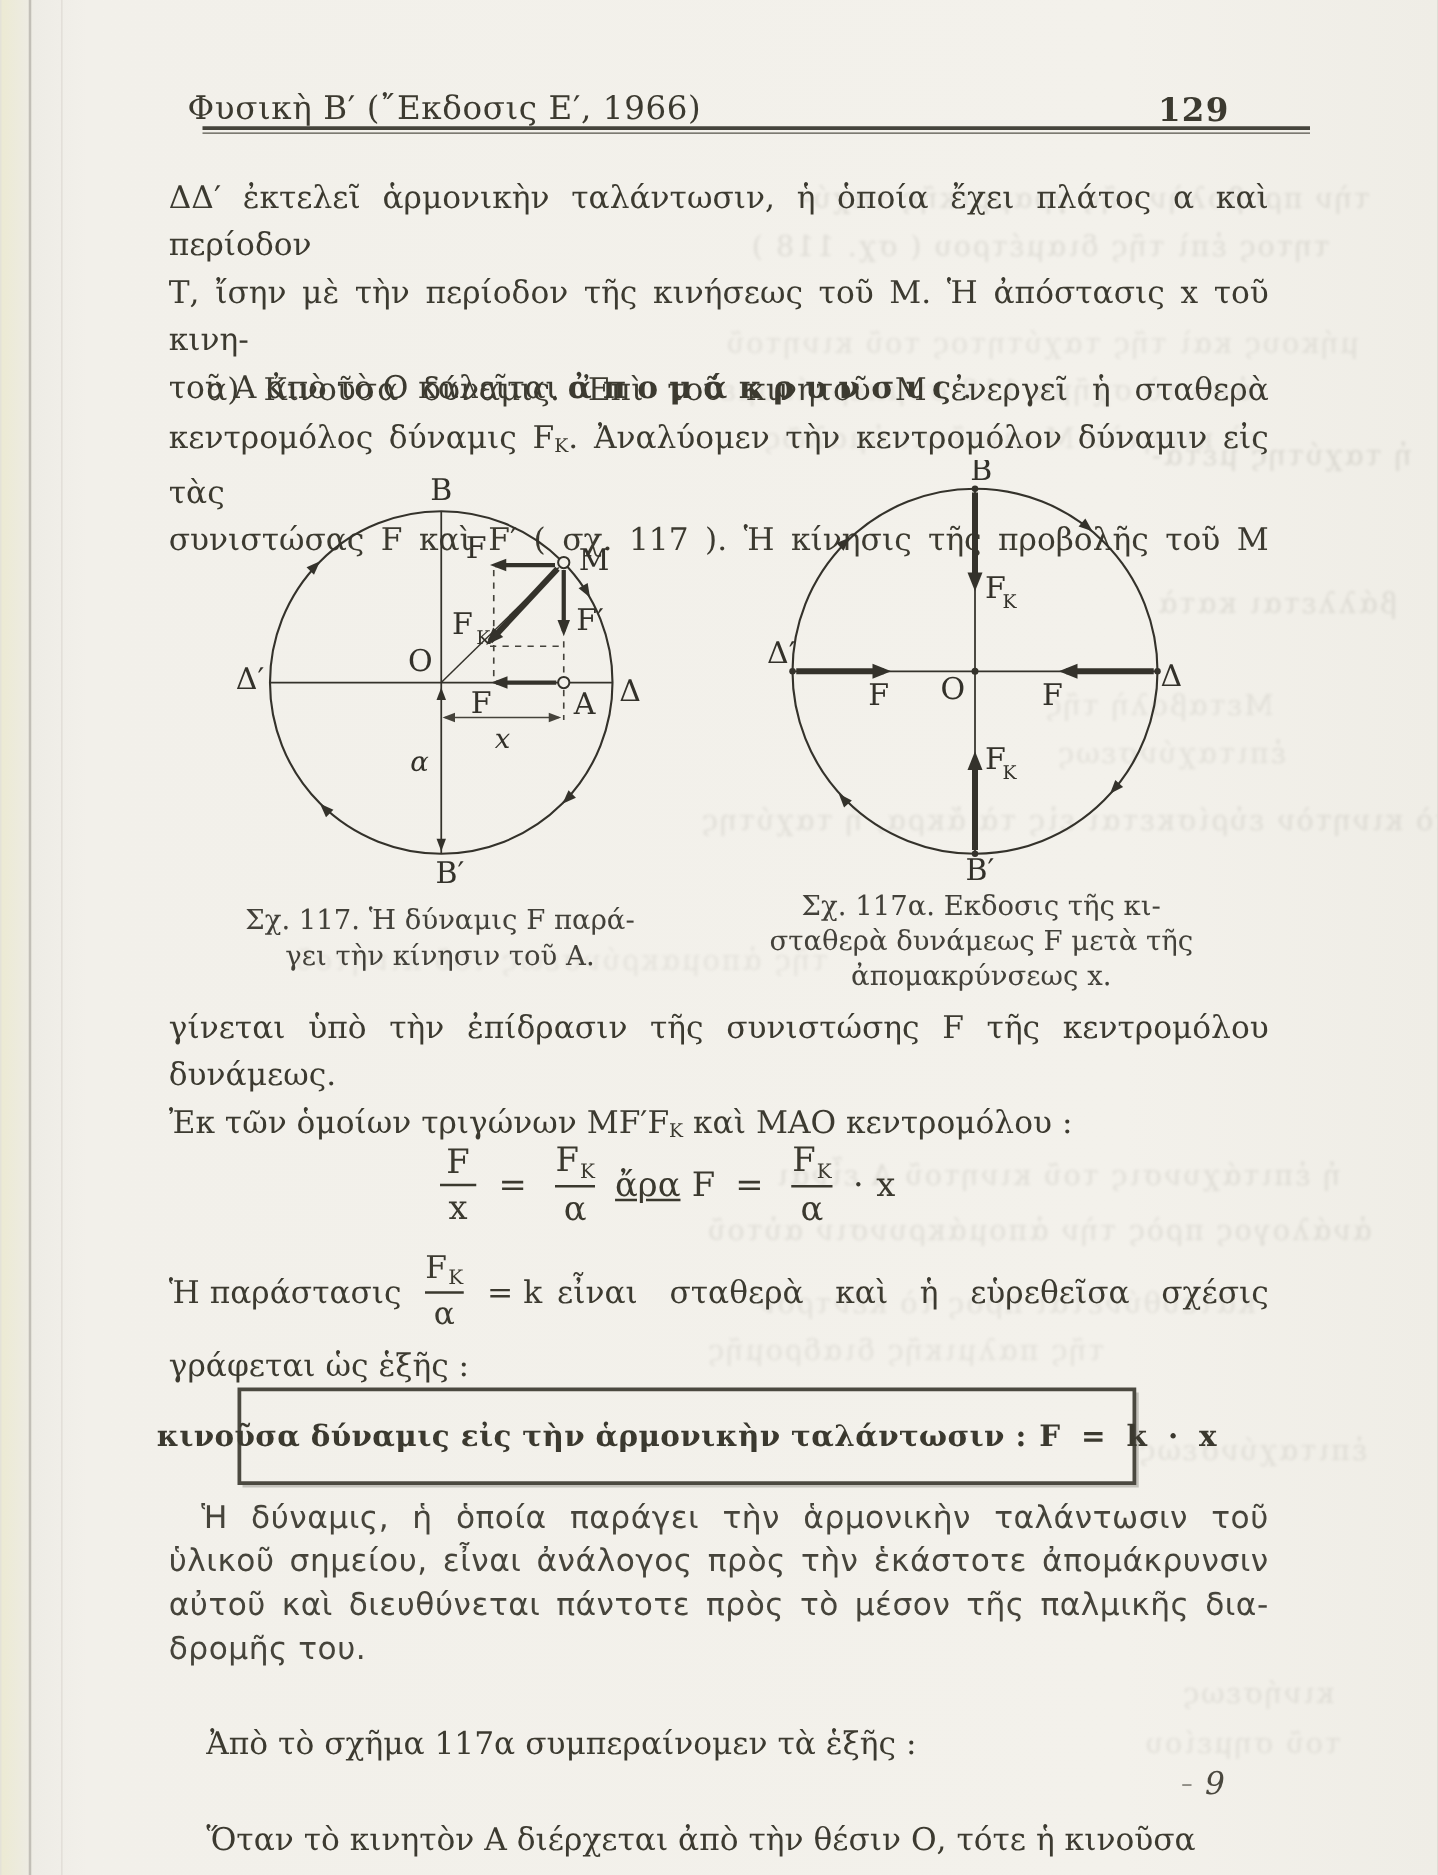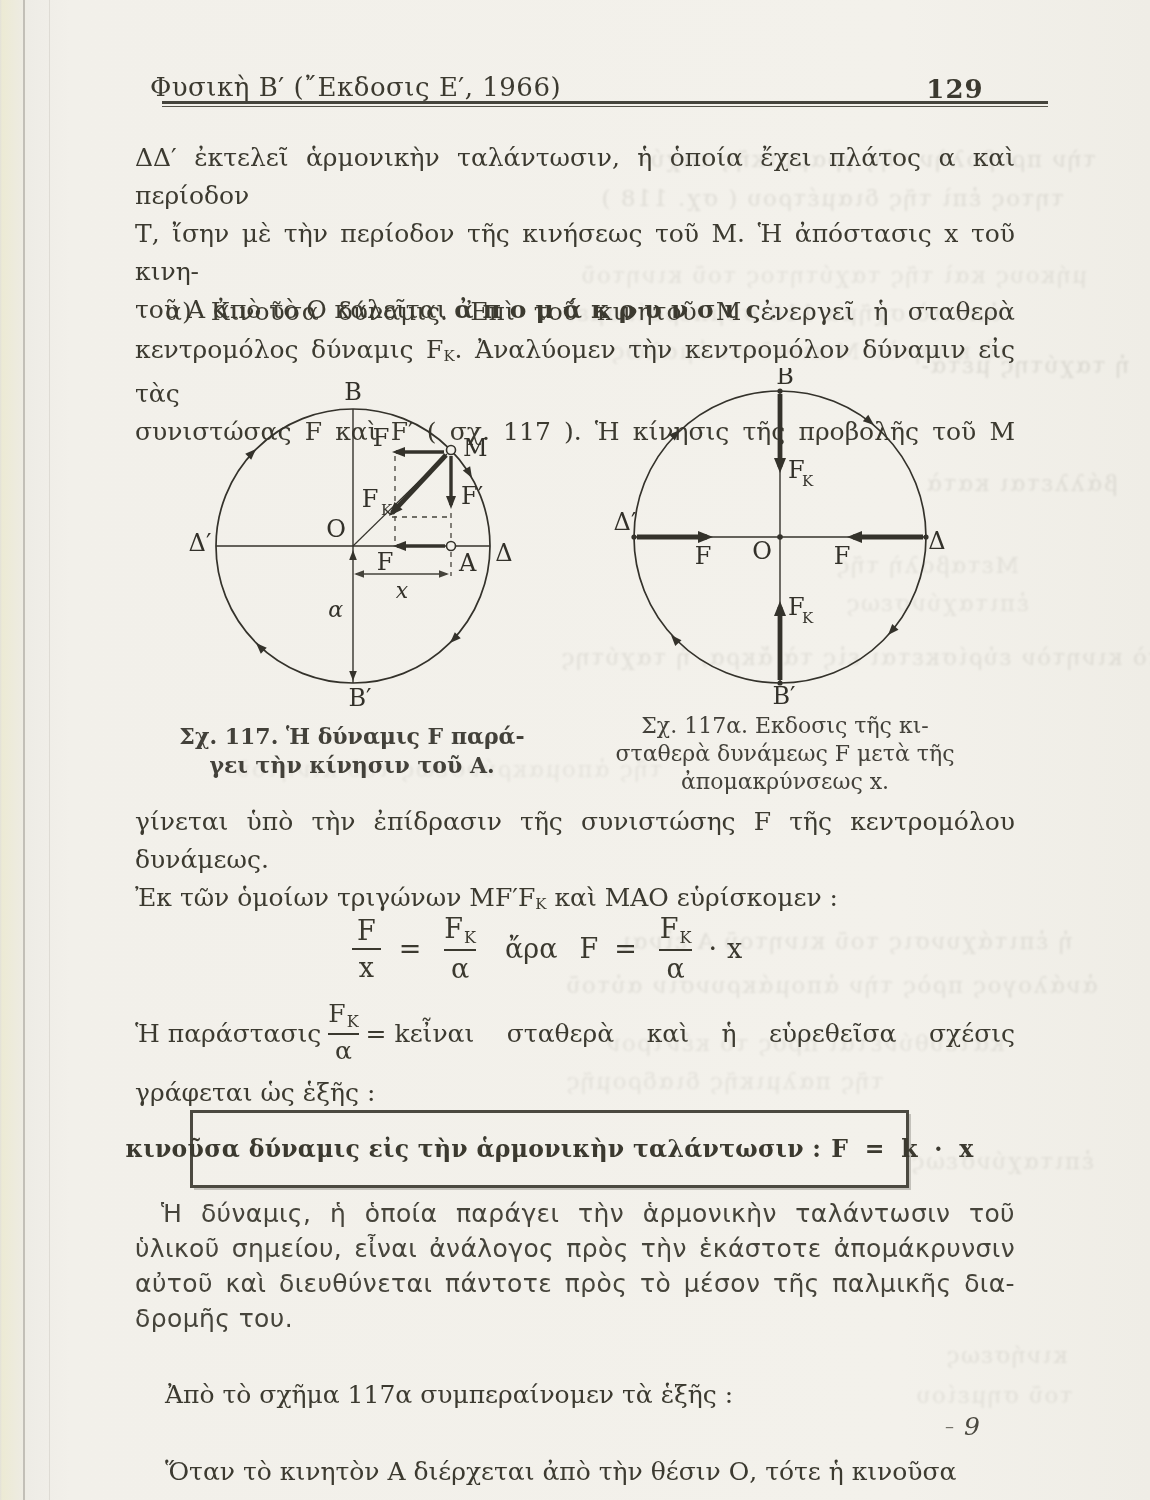--- a/index.html
+++ b/index.html
@@ -24,22 +24,22 @@
   #p6 .pline{line-height:37px;}
 
   .cap{font-size:22px;line-height:29px;text-align:center;color:#43413a;}
 
   .formula{display:flex;align-items:center;font-size:27px;color:#3b392f;}
   .frac{display:inline-flex;flex-direction:column;align-items:center;line-height:1.15;}
   .frac .num{padding:0 7px 2px;}
   .frac .den{padding:2px 7px 0;border-top:2px solid #3b392f;}
   .fsub{font-size:16px;vertical-align:-5px;margin-left:1px;}
   .fgap{width:16px;}
-  .fword{margin:0 22px;}
-  .p4line1{display:flex;align-items:center;font-size:25px;}
+  .fword{margin:0 9px;text-decoration:underline;}
+  .p4line1{display:flex;align-items:center;gap:12px;font-size:25px;}
   .p4rest{flex:1;text-align:justify;text-align-last:justify;font-size:25px;}
   .p4line2{margin-top:10px;font-size:25px;line-height:34px;}
 
   .lawbox{left:190px;top:1110px;width:713px;height:72px;border:3px solid #4b4940;
     box-shadow:3px 3px 0 -1px rgba(75,73,64,.28);display:flex;align-items:center;justify-content:center;}
   .lawtext{font-weight:bold;font-size:23.5px;letter-spacing:.3px;color:#3b392f;white-space:nowrap;}
   .lawformula{word-spacing:8px;margin-left:10px;}
 
   .sig{left:880px;top:1412px;width:100px;text-align:right;font-size:25px;font-style:italic;color:#4a483f;}
   .sig-dash{font-style:normal;font-size:18px;vertical-align:2px;margin-right:10px;opacity:.75;}
@@ -181,33 +181,33 @@
     <text x="325" y="181" text-anchor="middle" class="figlabel">Δ</text>
     <text x="160" y="191" text-anchor="end" class="figlabel">O</text>
     <text x="176" y="110" class="figlabel">F</text>
     <text x="190" y="118" class="figsub">K</text>
     <text x="176" y="247" class="figlabel">F</text>
     <text x="190" y="255" class="figsub">K</text>
     <text x="91" y="196" text-anchor="middle" class="figlabel">F</text>
     <text x="230" y="196" text-anchor="middle" class="figlabel">F</text>
   </svg>
 
-  <div class="abs cap" style="left:178px;top:722px;width:348px;font-weight:bold;">
+  <div class="abs cap" style="left:178px;top:722px;width:348px;">
     <div>Σχ. 117. Ἡ δύναμις F παρά-</div>
     <div>γει τὴν κίνησιν τοῦ Α.</div>
   </div>
   <div class="abs cap" style="left:615px;top:712px;width:340px;line-height:28px;">
     <div>Σχ. 117α. Εκδοσις τῆς κι-</div>
     <div>σταθερὰ δυνάμεως F μετὰ τῆς</div>
     <div>ἀπομακρύνσεως x.</div>
   </div>
 
   <div class="abs para" id="p3" style="top:803px;">
     <div class="pline just"><span>γίνεται ὑπὸ τὴν ἐπίδρασιν τῆς συνιστώσης F τῆς κεντρομόλου δυνάμεως.</span></div>
-    <div class="pline"><span>Ἐκ τῶν ὁμοίων τριγώνων MF′F</span><span class="run-sub">K</span><span> καὶ ΜΑΟ εὑρίσκομεν :</span></div>
+    <div class="pline"><span>Ἐκ τῶν ὁμοίων τριγώνων MF′F</span><span class="run-sub">K</span><span> καὶ ΜΑΟ κεντρομόλου :</span></div>
   </div>
 
   <div class="abs formula" style="left:350px;top:913px;">
     <span class="frac">
       <span class="num">F</span>
       <span class="den">x</span>
     </span>
     <span class="fgap"></span>
     <span>=</span>
     <span class="fgap"></span>

